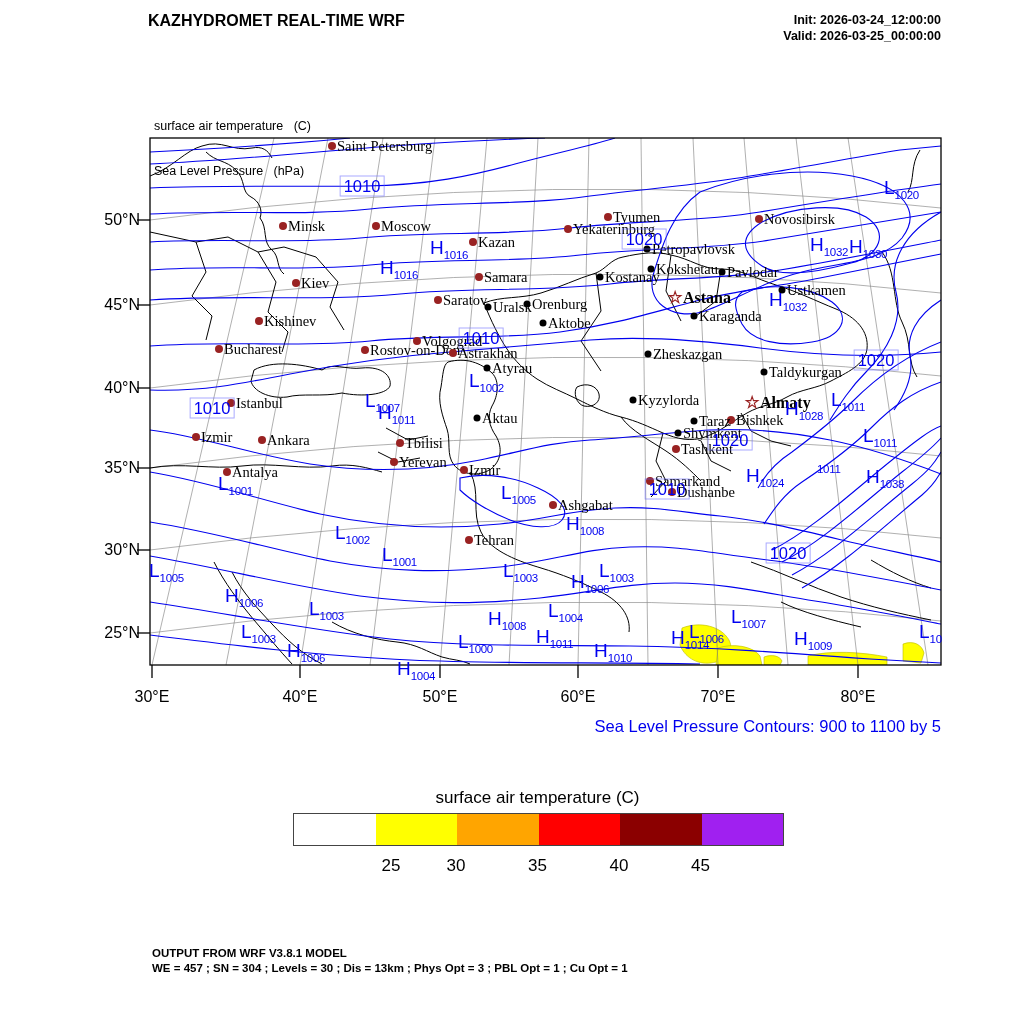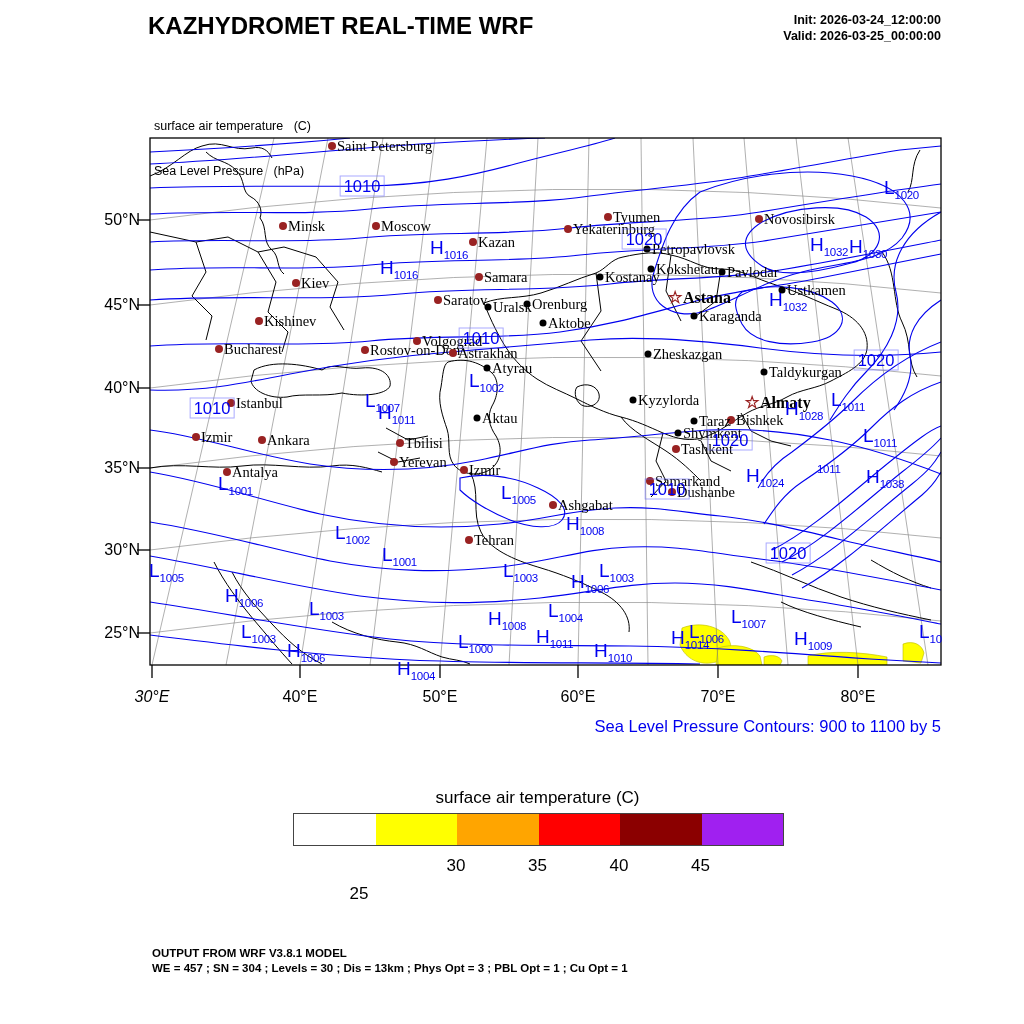--- a/index.html
+++ b/index.html
@@ -1,21 +1,21 @@
 <!DOCTYPE html>
 <html><head>
 <meta charset="utf-8">
 <style>
   html,body{margin:0;padding:0;background:#fff;}
   .page{position:relative;width:1024px;height:1024px;background:#fff;overflow:hidden;
         font-family:"Liberation Sans",sans-serif;}
   .abs{position:absolute;}
   #map-art{position:absolute;left:0;top:0;width:1024px;height:1024px;}
   #label-layer{position:absolute;left:0;top:0;width:968px;height:1024px;text-align:center;}
-  .plot-title{left:148px;top:12px;font-size:24px;font-weight:bold;color:#000;}
+  .plot-title{left:148px;top:12px;font-size:16px;font-weight:bold;color:#000;}
   .init-block{right:83px;top:12px;text-align:right;font-size:12.5px;font-weight:bold;line-height:16px;color:#000;}
   .field-labels{left:154px;top:89px;font-size:12.5px;line-height:15px;color:#000;white-space:pre;}
   .caption{right:83px;top:717px;font-size:16.5px;color:#0000ee;}
   .cb-title{left:293px;top:788px;width:489px;text-align:center;font-size:17px;color:#000;}
   #colorbar{left:293px;top:813px;width:489px;height:31px;border:1px solid #444;display:flex;box-sizing:content-box;}
   .cb-seg{flex:1;height:100%;}
   .cb-tick{position:absolute;transform:translate(-50%,0);font-size:17px;color:#000;top:856px;}
   .footer{left:152px;top:946px;font-size:11.5px;font-weight:bold;line-height:15px;color:#000;}
   
   .dot-red{position:absolute;width:8px;height:8px;border-radius:50%;background:#992222;transform:translate(-50%,-50%);}
@@ -299,21 +299,21 @@
       <div class="pbox" style="position: absolute; left: 876px; top: 360px;">1020</div>
       <div class="pbox" style="position: absolute; left: 730px; top: 440px;">1020</div>
       <div class="pbox" style="position: absolute; left: 667px; top: 489px;">1010</div>
       <div class="pbox" style="position: absolute; left: 788px; top: 553px;">1020</div>
       <div class="lat-label" style="position: absolute; left: 140px; top: 220px;">50°N</div>
       <div class="lat-label" style="position: absolute; left: 140px; top: 305px;">45°N</div>
       <div class="lat-label" style="position: absolute; left: 140px; top: 388px;">40°N</div>
       <div class="lat-label" style="position: absolute; left: 140px; top: 468px;">35°N</div>
       <div class="lat-label" style="position: absolute; left: 140px; top: 550px;">30°N</div>
       <div class="lat-label" style="position: absolute; left: 140px; top: 633px;">25°N</div>
-      <div class="lon-label" style="position: absolute; left: 152px; top: 688px; font-style: italic;">30°E</div>
+      <div class="lon-label" style="position: absolute; left: 152px; top: 688px;">30°E</div>
       <div class="lon-label" style="position: absolute; left: 300px; top: 688px;">40°E</div>
       <div class="lon-label" style="position: absolute; left: 440px; top: 688px;">50°E</div>
       <div class="lon-label" style="position: absolute; left: 578px; top: 688px;">60°E</div>
       <div class="lon-label" style="position: absolute; left: 718px; top: 688px;">70°E</div>
       <div class="lon-label" style="position: absolute; left: 858px; top: 688px;">80°E</div>
     </div>
 
   <div class="abs caption">Sea Level Pressure Contours: 900 to 1100 by 5</div>
 
   <div class="abs cb-title">surface air temperature  (C)</div>
@@ -324,18 +324,18 @@
       <div class="cb-seg" style="background: rgb(255, 0, 0);"></div>
       <div class="cb-seg" style="background: rgb(139, 0, 0);"></div>
       <div class="cb-seg" style="background: rgb(160, 32, 240);"></div>
     </div>
 
   <div class="abs footer">
     <div>OUTPUT FROM WRF V3.8.1 MODEL</div>
     <div>WE = 457 ; SN = 304 ; Levels = 30 ; Dis = 13km ; Phys Opt = 3 ; PBL Opt = 1 ; Cu Opt = 1</div>
   </div>
 
-<div class="cb-tick" style="left: 359px; margin-top: 28px;">25</div>
+<div class="cb-tick" style="left: 391px;">25</div>
     <div class="cb-tick" style="left: 456px;">30</div>
     <div class="cb-tick" style="left: 537.5px;">35</div>
     <div class="cb-tick" style="left: 619px;">40</div>
     <div class="cb-tick" style="left: 700.5px;">45</div>
   </div>
 
 </body></html>

